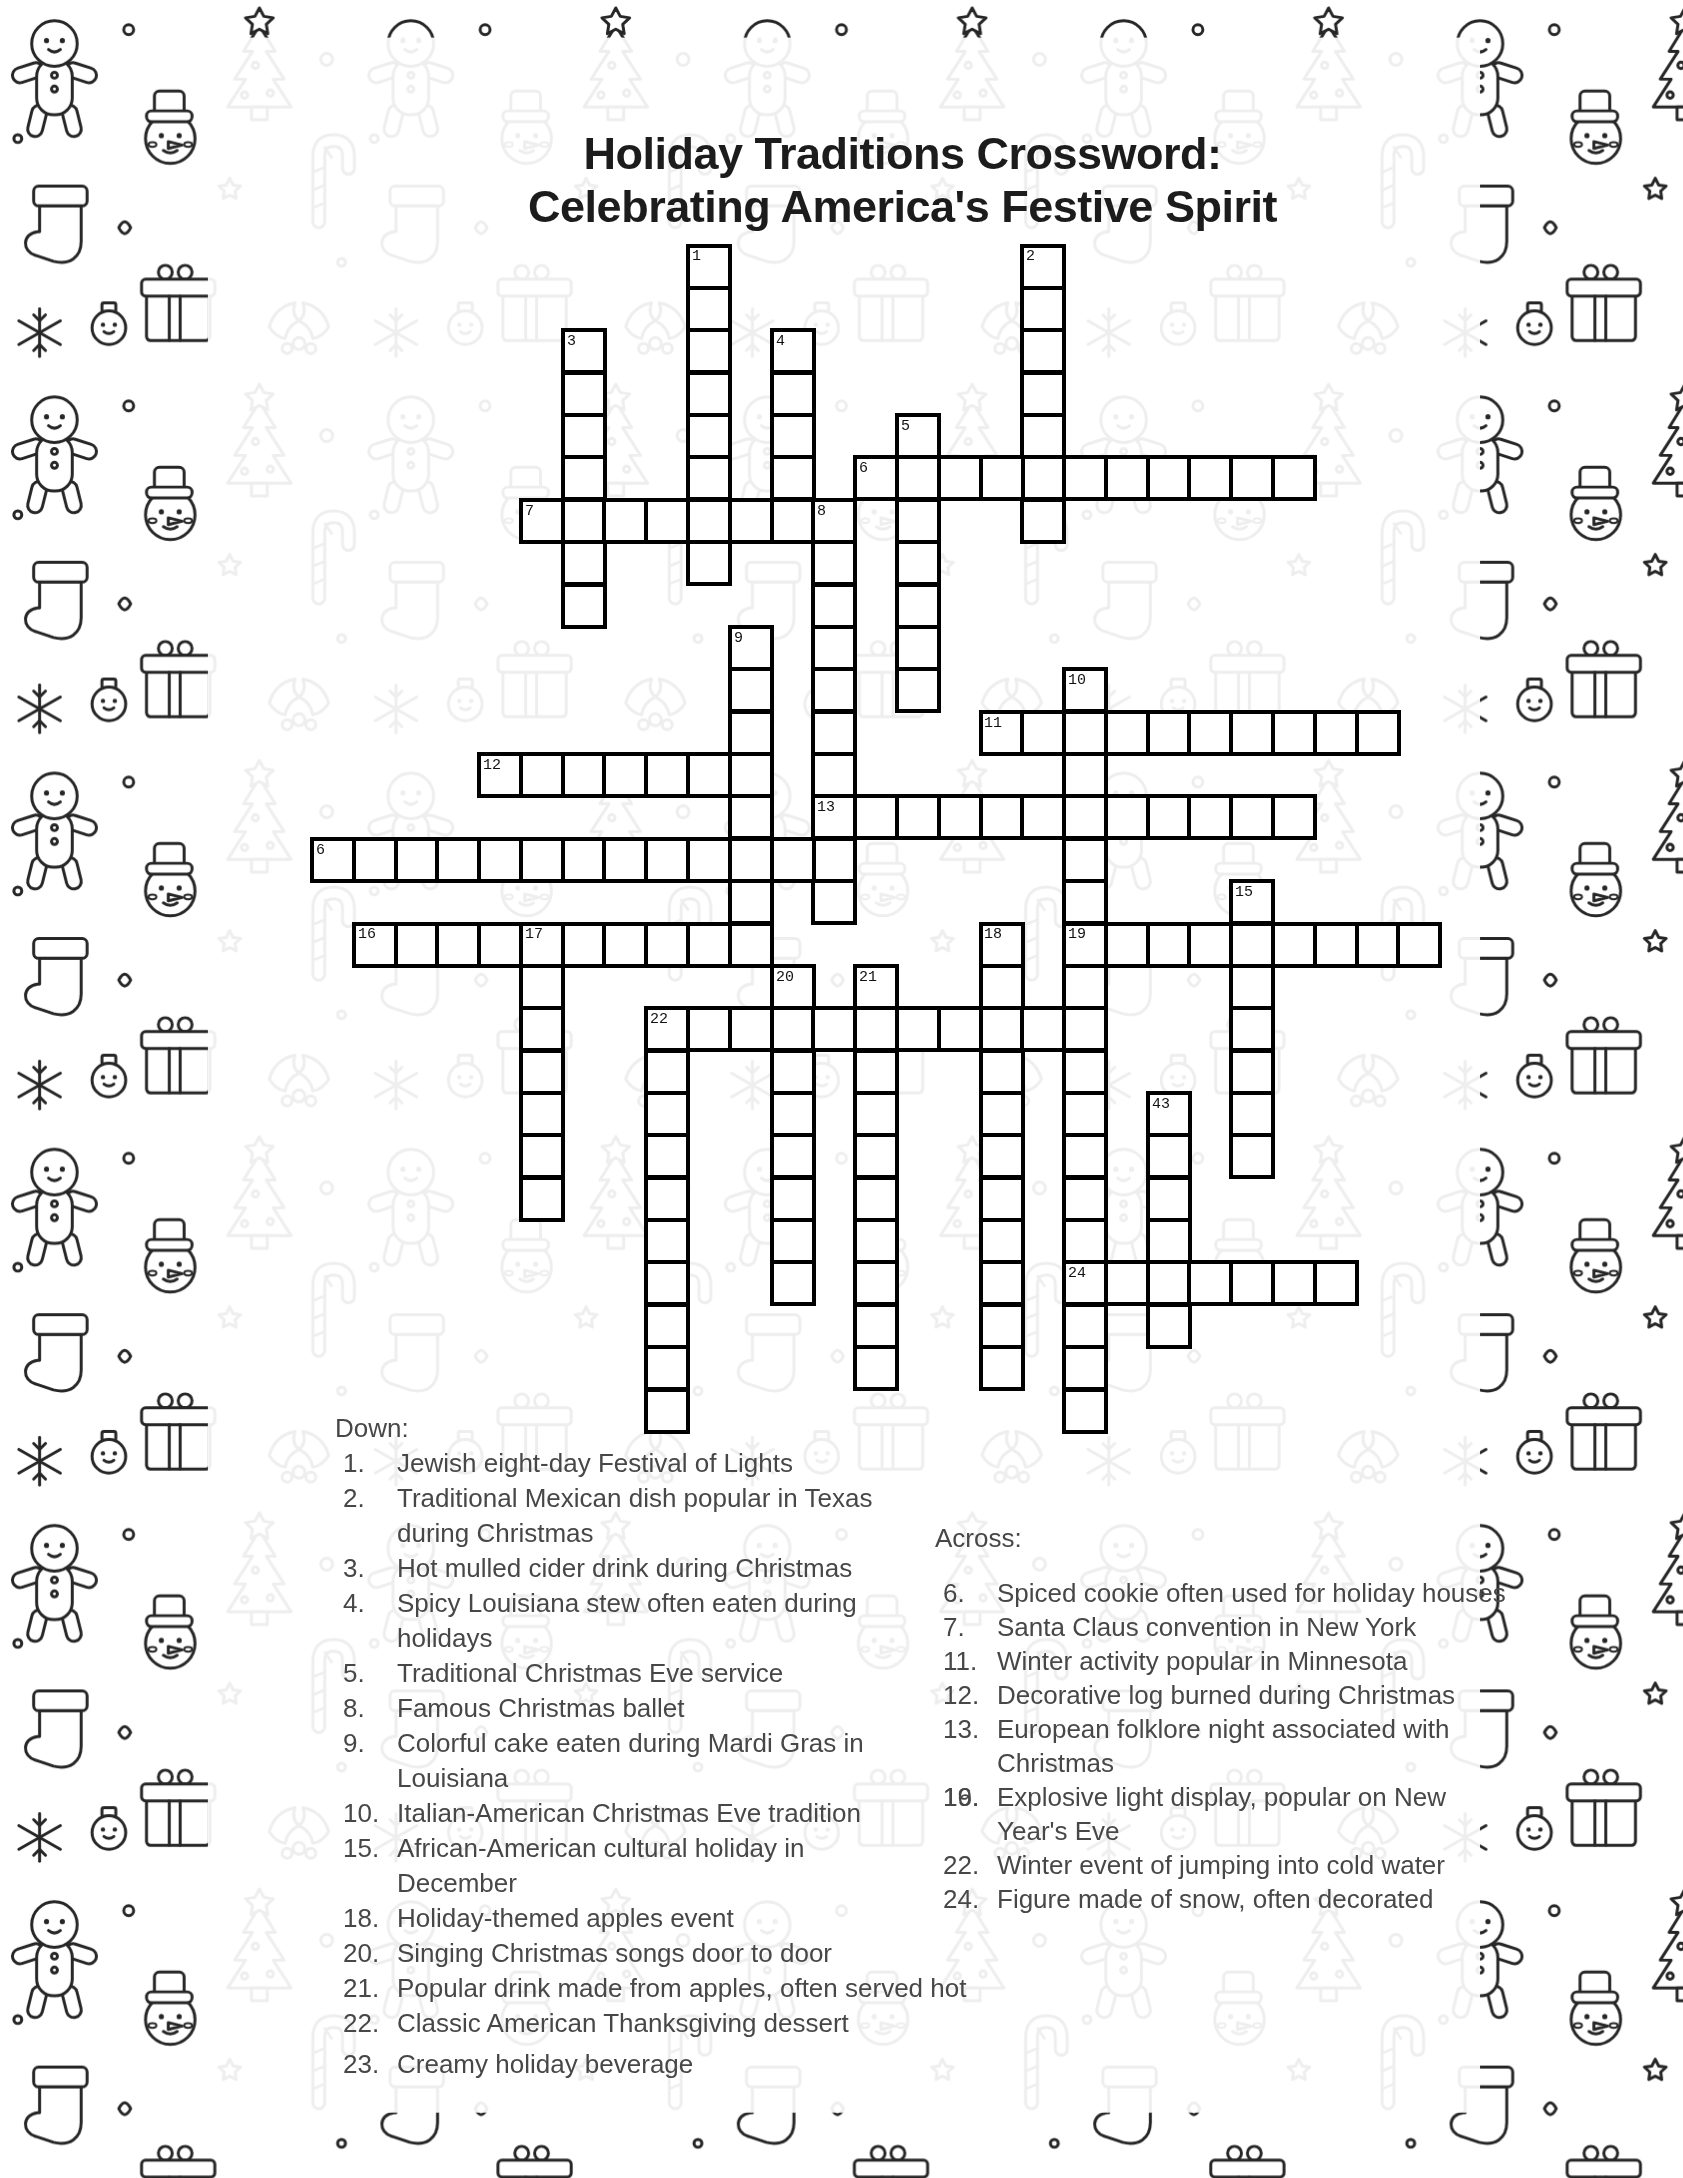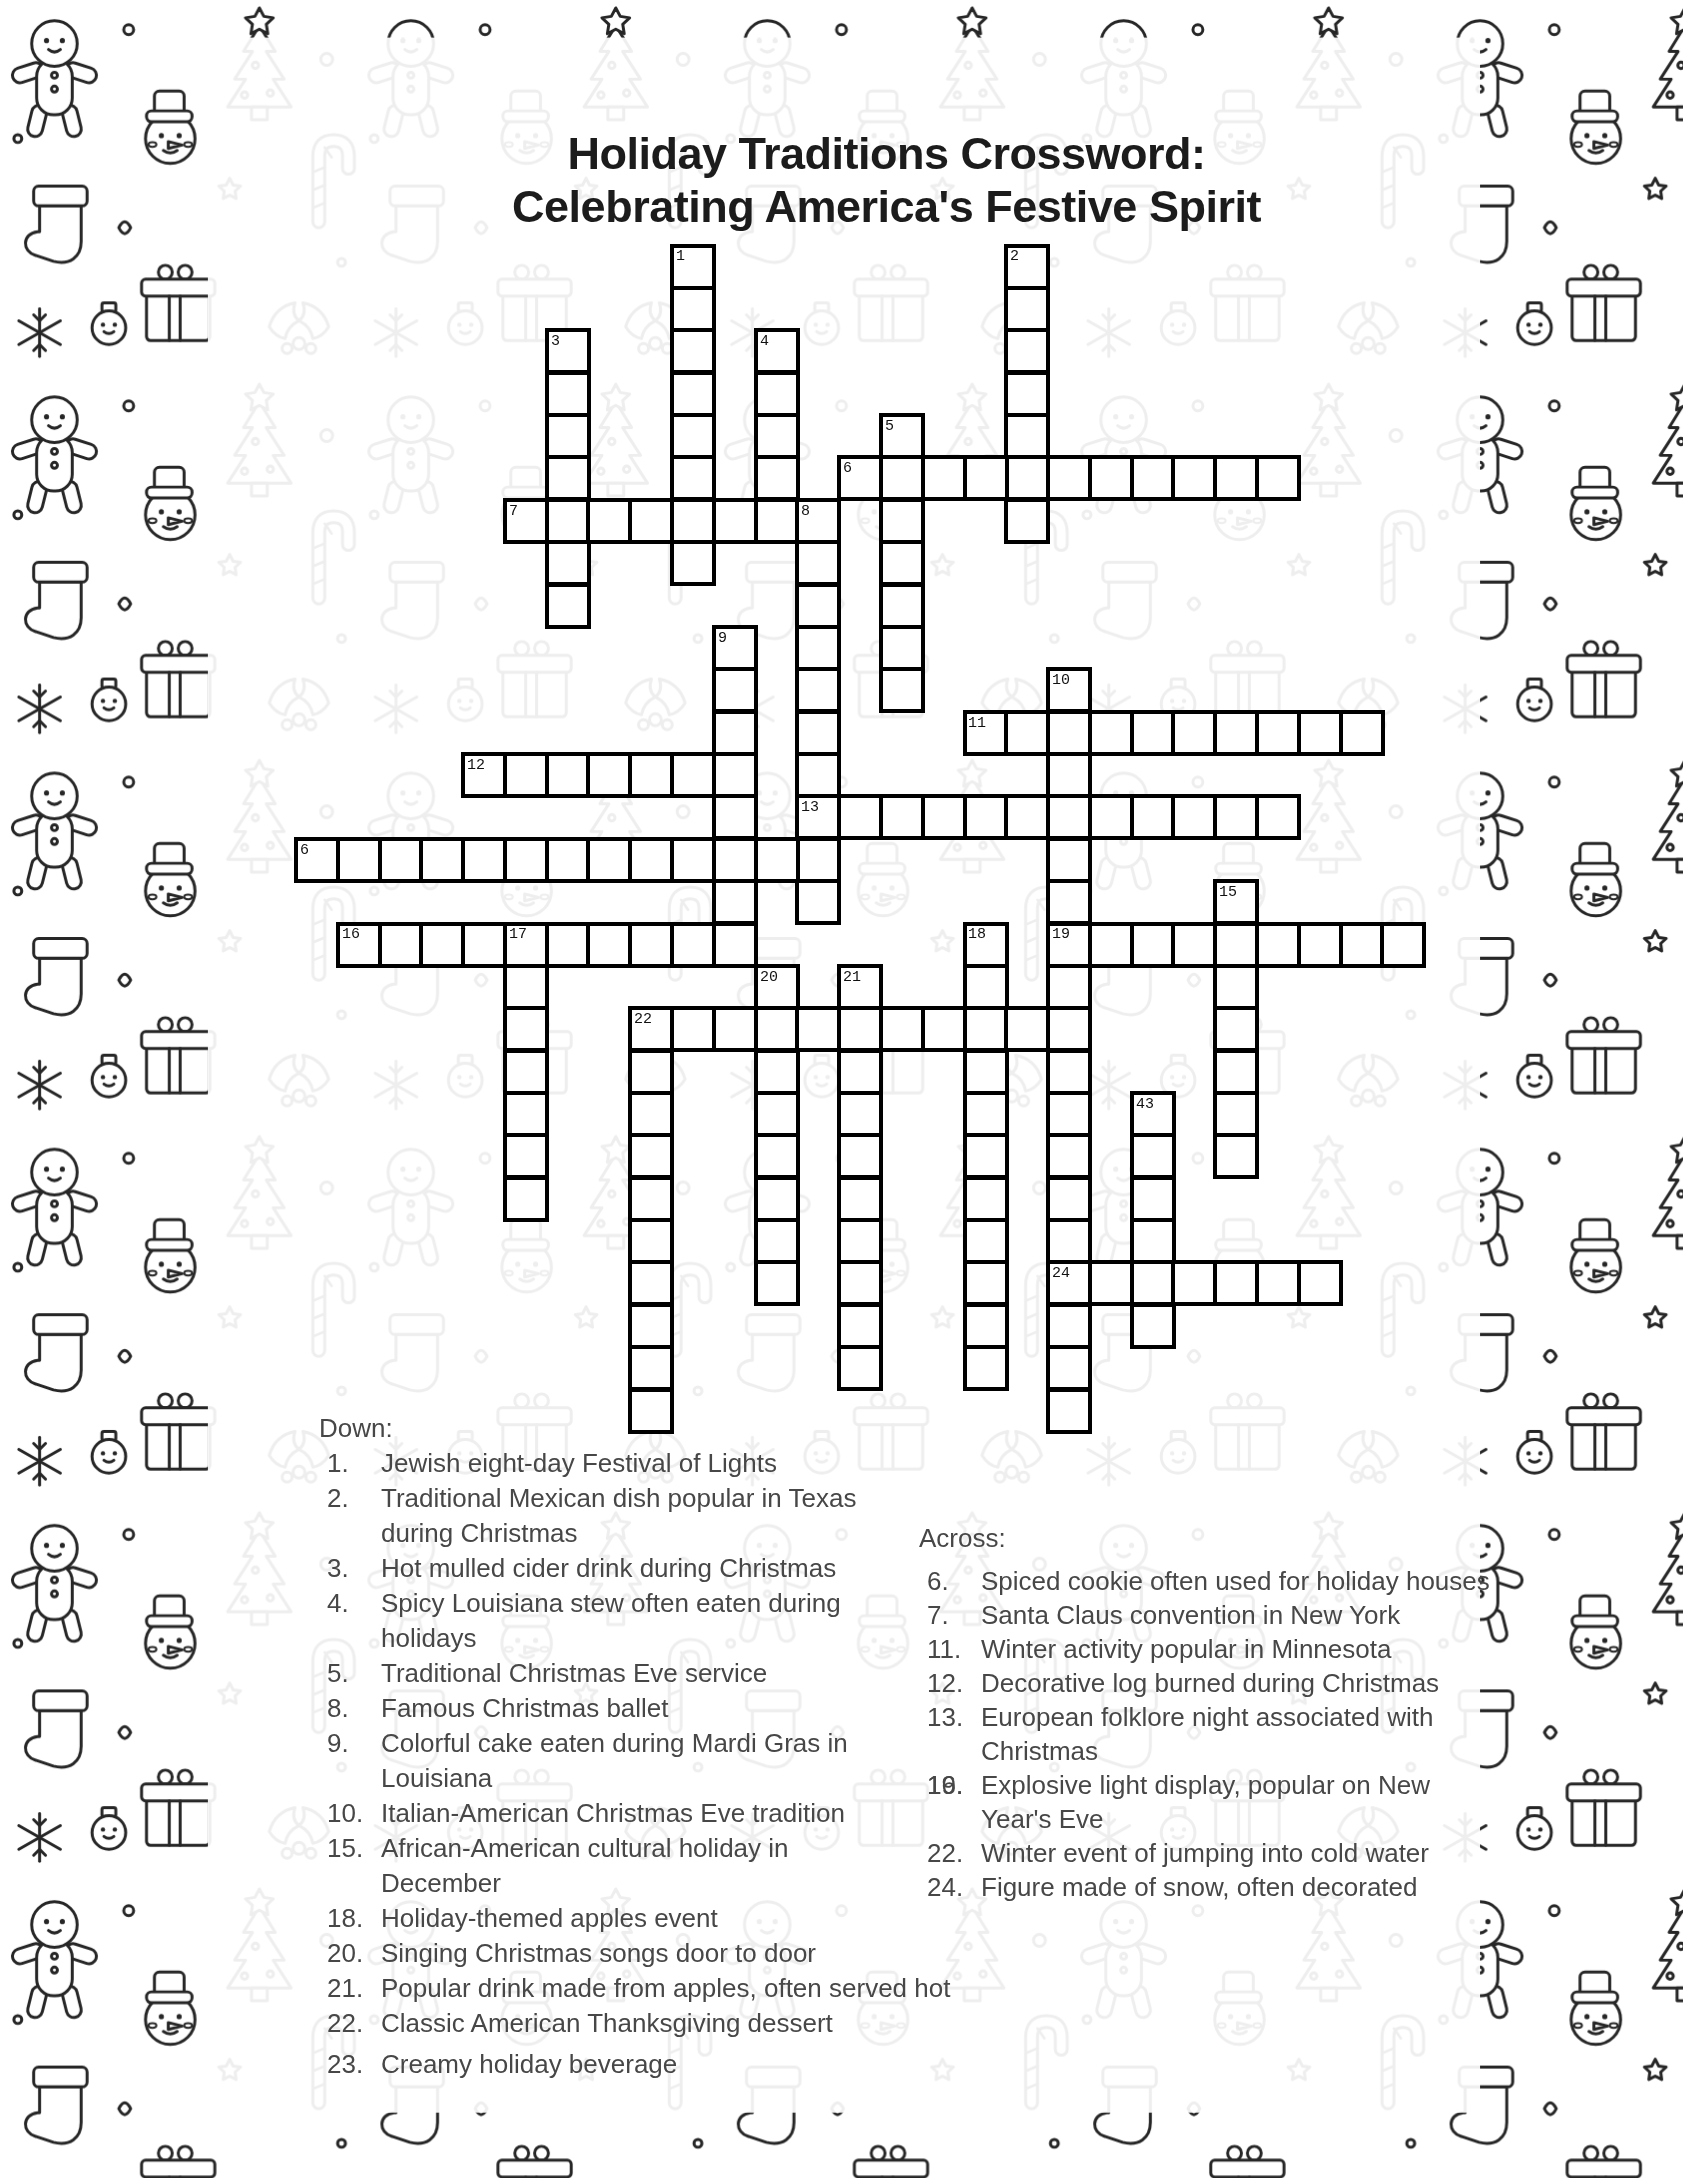--- a/index.html
+++ b/index.html
@@ -1,40 +1,40 @@
 <!DOCTYPE html>
 <html><head>
 <meta charset="utf-8">
 <style>
   html,body{margin:0;padding:0;}
   body{
     width:1683px;height:2178px;position:relative;overflow:hidden;
     background:#ffffff;font-family:"Liberation Sans", sans-serif;
   }
   #bg{position:absolute;left:0;top:0;z-index:0;}
-  #content{position:absolute;left:0;top:0;width:1467px;height:2178px;z-index:1;}
+  #content{position:absolute;left:16px;top:0;width:1467px;height:2178px;z-index:1;}
   #title-block{
     position:absolute;left:248px;top:127px;width:1277px;text-align:center;
     color:#1c1c1c;font-size:45px;line-height:53px;font-weight:600;letter-spacing:-0.5px;
   }
   #grid-layer{position:absolute;left:0;top:0;}
   .cell{
     position:absolute;background:#ffffff;border:4px solid #000000;
     box-sizing:border-box;z-index:1;
   }
   .cellnum{
     position:absolute;z-index:2;font-family:"Liberation Mono", monospace;
     font-size:15px;color:#111111;line-height:15px;
   }
   .clue-block{position:absolute;color:#474747;font-size:26px;}
   .clue-heading{font-weight:400;}
   #down-clues{left:319px;top:1410px;width:653px;}
   #down-clues .clue-heading{margin-bottom:0px;line-height:36px;}
   #across-clues{left:919px;top:1520px;width:594px;}
-  #across-clues .clue-heading{line-height:36px;margin-bottom:8px;}
+  #across-clues .clue-heading{line-height:36px;margin-bottom:20px;}
   .clue-item{position:relative;padding-left:62px;white-space:pre-line;}
   #down-clues .clue-item{line-height:35px;}
   #across-clues .clue-item{line-height:34px;}
   .clue-item .num{position:absolute;left:8px;top:0;}
   .gap-before{margin-top:6px;}
 </style>
 </head>
 <body>
 
 <svg id="bg" width="1683" height="2178" viewBox="0 0 1700 2200">

